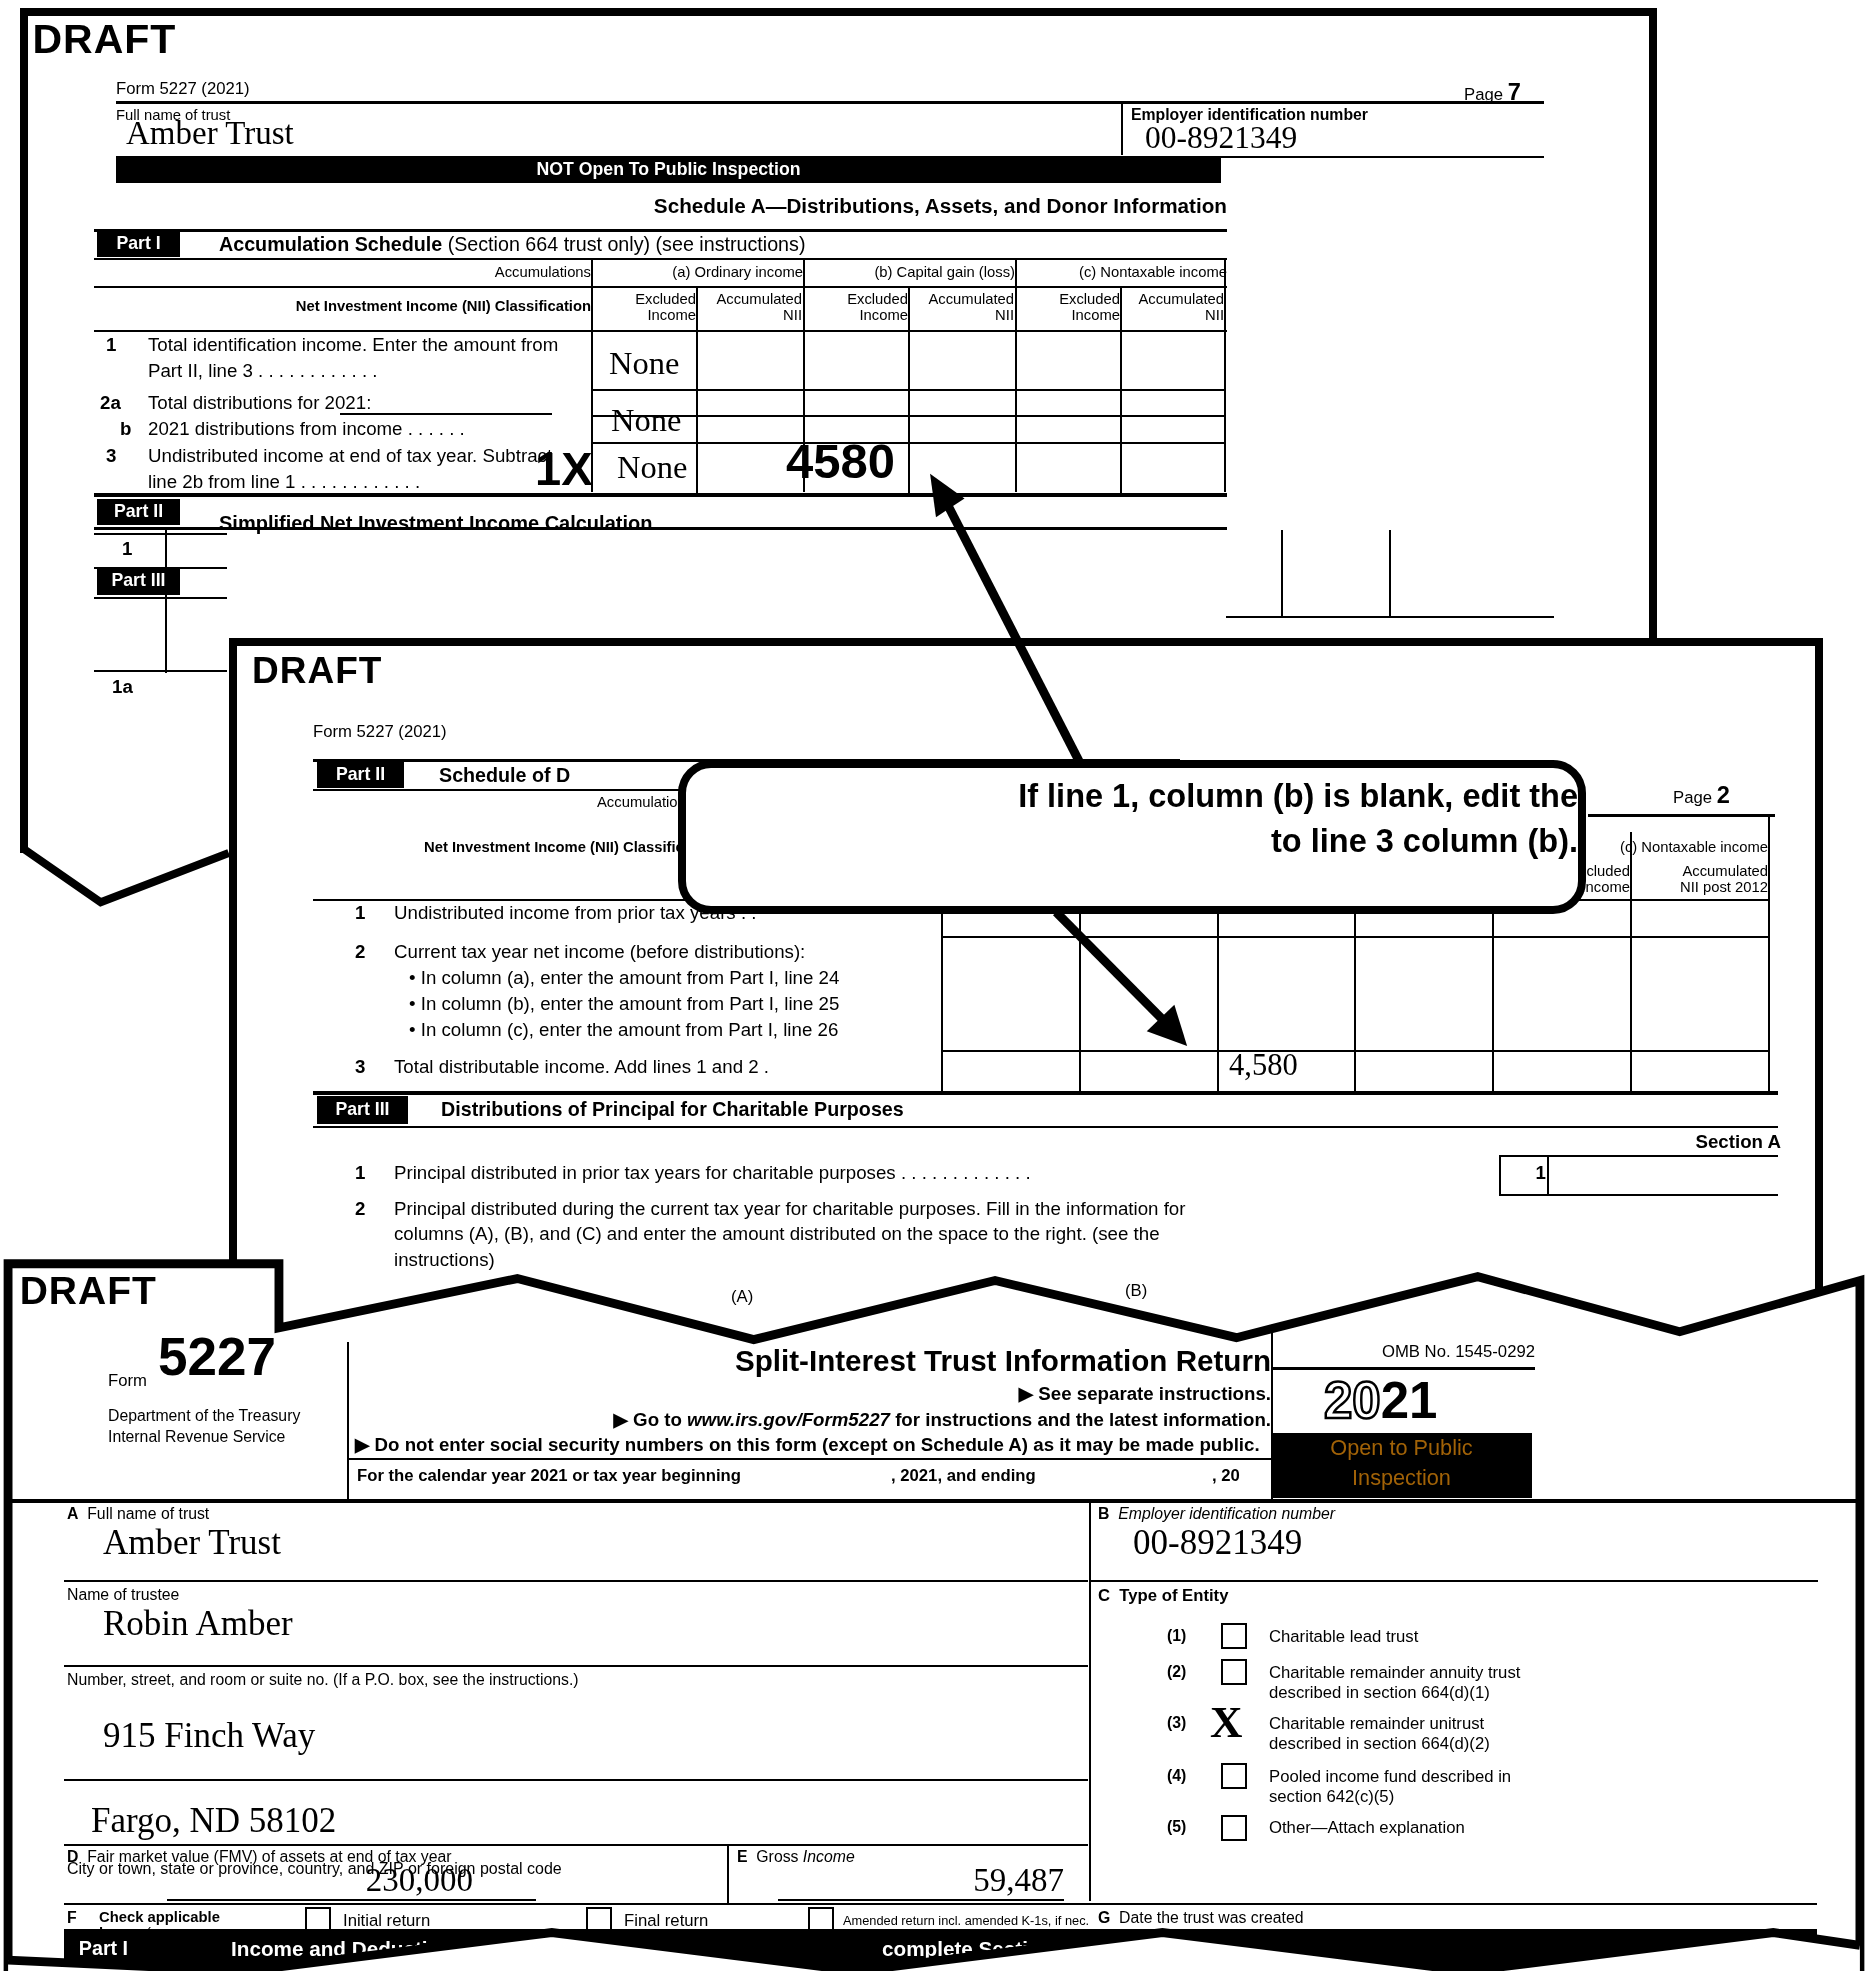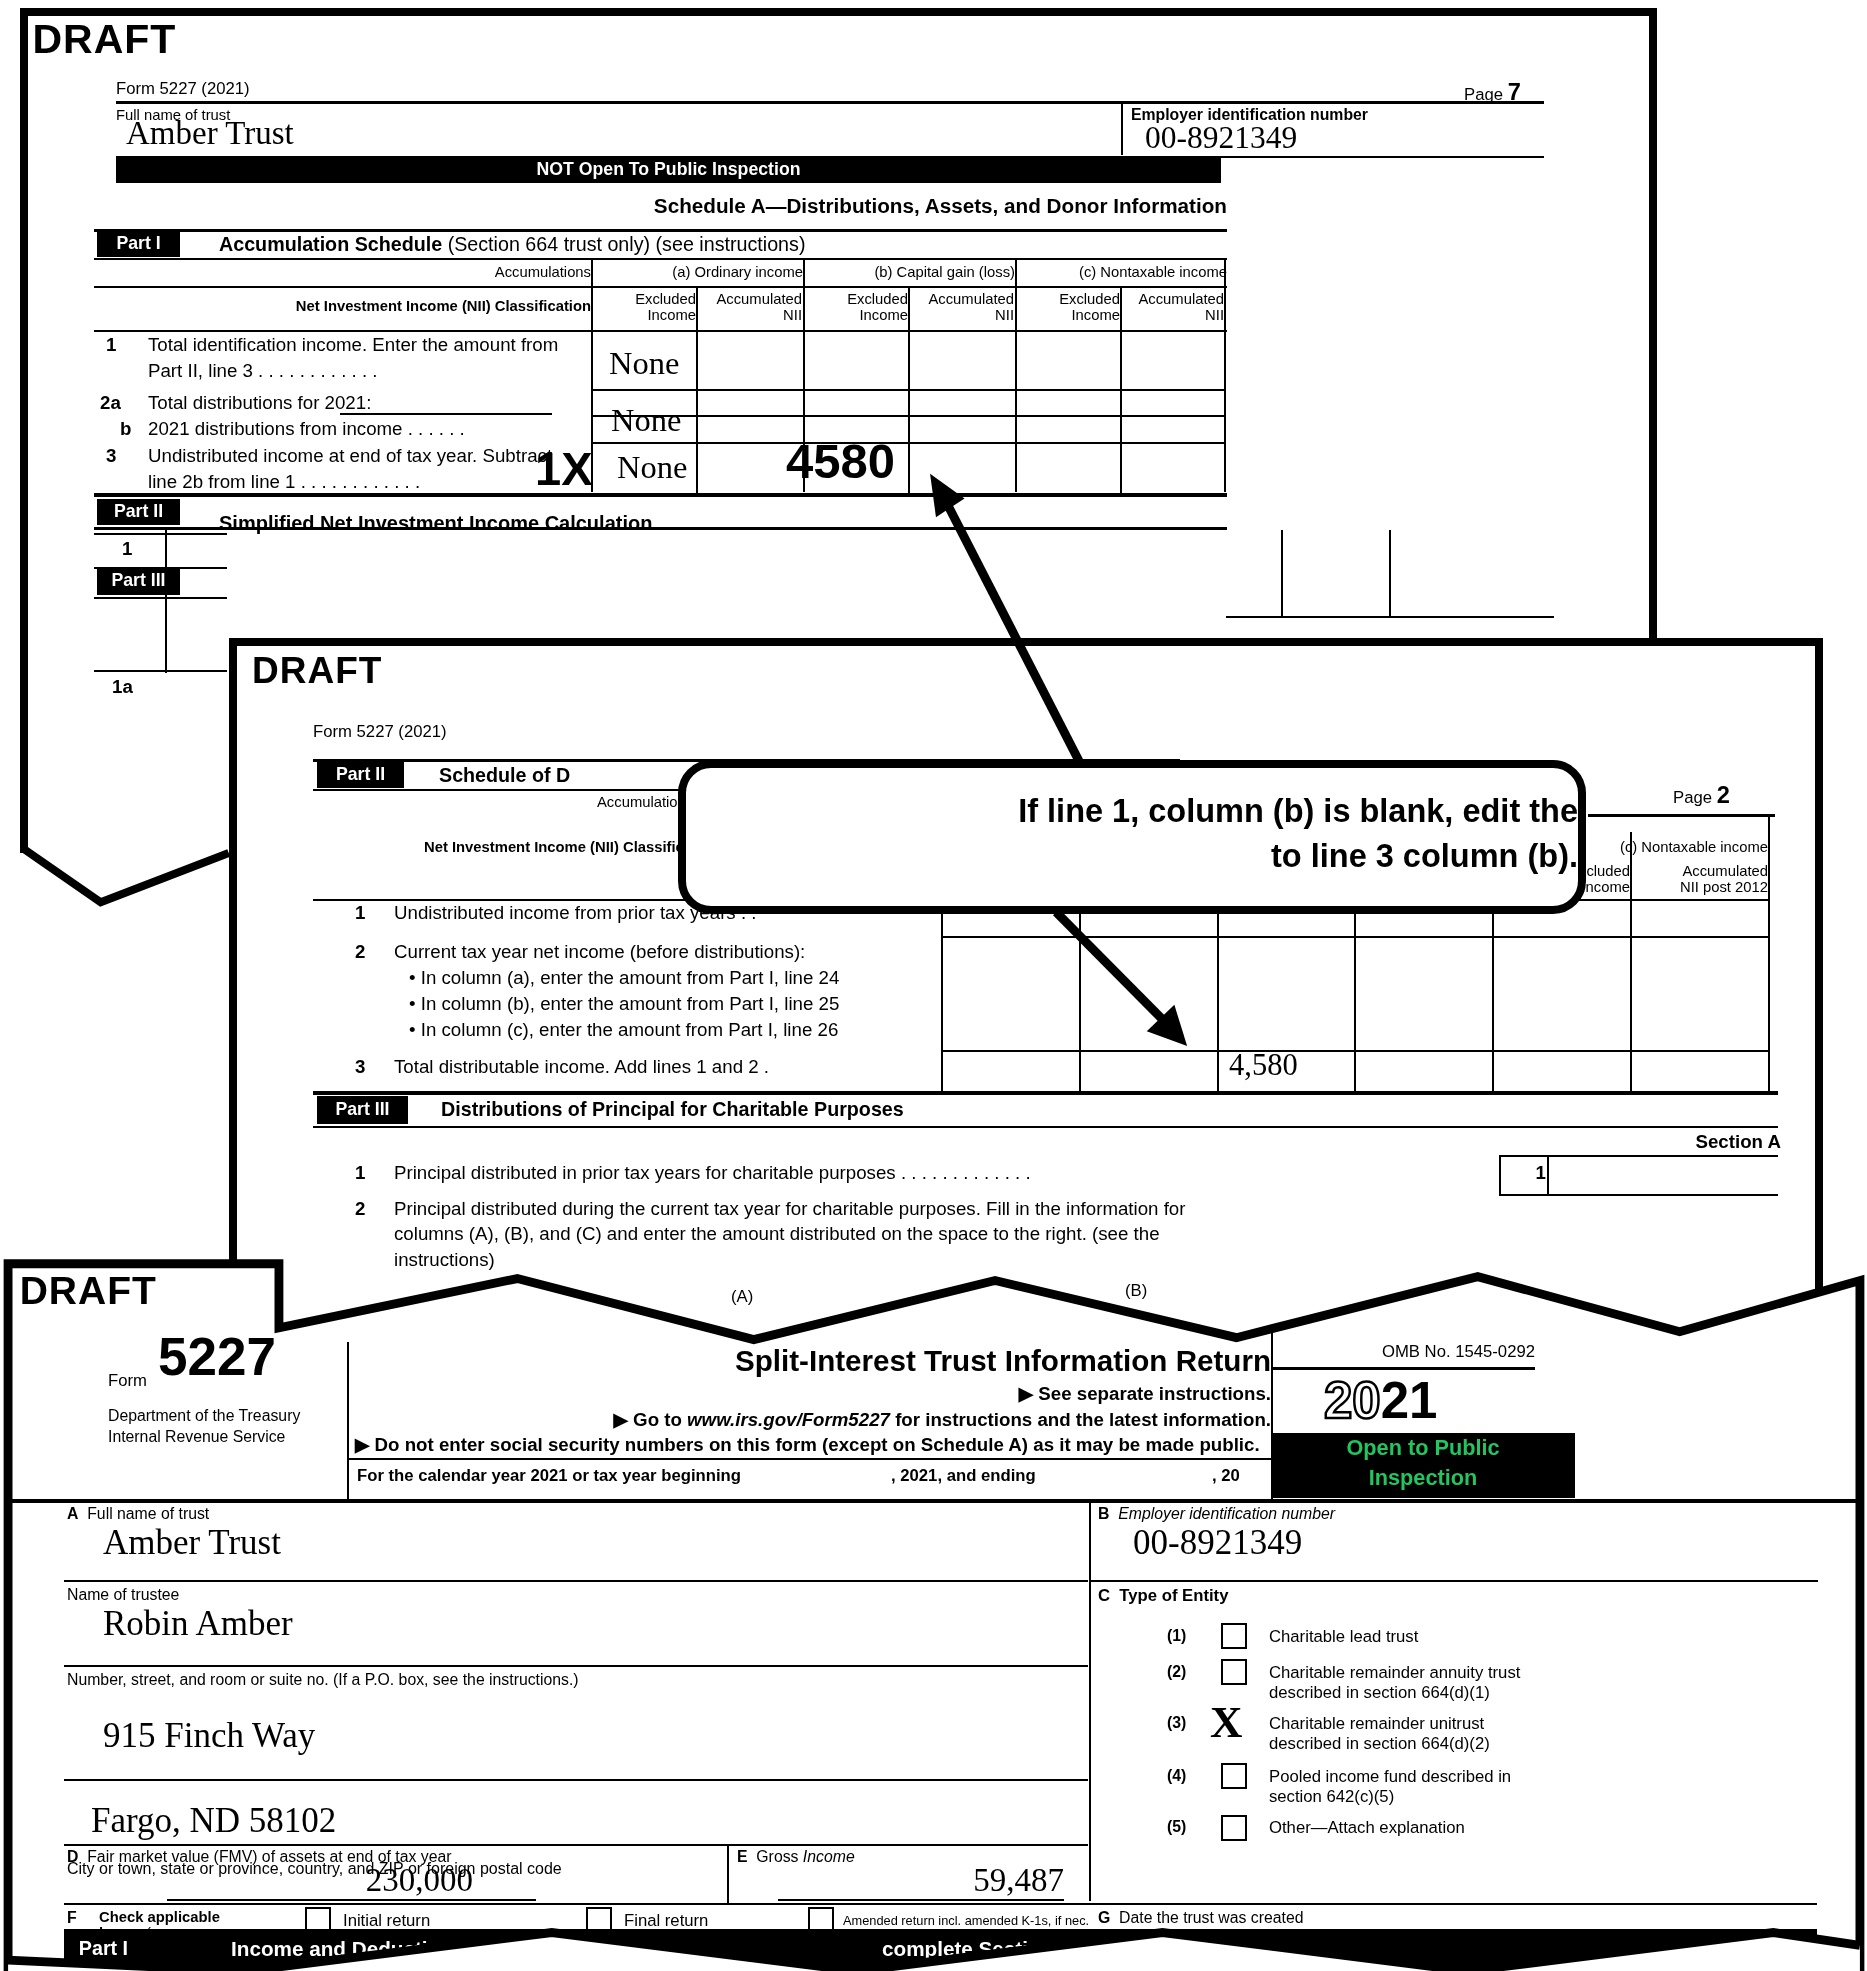--- a/index.html
+++ b/index.html
@@ -196,21 +196,21 @@
     <div class="abs" style="left:1125px;top:1281px;font-size:16.7px">(B)</div>
   </div>
 
   <svg class="layer" width="1868" height="1971" viewBox="0 0 1896 2001">
     <line x1="1098" y1="778" x2="958" y2="505" stroke="#000" stroke-width="9"></line>
     <polygon points="944,481 950,525 979,506" fill="#000"></polygon>
     <line x1="1072" y1="926" x2="1185" y2="1040" stroke="#000" stroke-width="9"></line>
     <polygon points="1205,1062 1164,1047 1192,1020" fill="#000"></polygon>
   </svg>
   <div class="abs" style="left:678px;top:760px;width:892px;height:138px;background:#fff;border:8.9px solid #000;border-radius:33px">
-    <div class="ctr b" style="font-size:32.5px;line-height:45px;padding-top:21px">
+    <div class="ctr b" style="font-size:32.5px;line-height:45px;padding-top:6px">
       <div>If line 1, column (b) is blank, edit the</div>
       <div>to line 3 column (b).</div>
     </div>
   </div>
 
   <svg class="layer" width="1868" height="1975" viewBox="0 0 1896 2005">
     <polygon points="8,1283 283,1283 283,1348 525,1298 765,1360 1010,1300 1255,1358 1500,1296 1705,1352 1888,1300 1888,2003 8,2003" fill="#fff" stroke="#000" stroke-width="9"></polygon>
   </svg>
 
   <div>
@@ -232,21 +232,21 @@
     <div class="abs b" style="left:357px;top:1466px;font-size:16.7px">For the calendar year 2021 or tax year beginning</div>
     <div class="abs b" style="left:891px;top:1466px;font-size:16.7px">, 2021, and ending</div>
     <div class="abs b" style="left:1212px;top:1466px;font-size:16.7px">, 20</div>
 
     <div class="vl" style="left:1271px;top:1332px;width:2px;height:167px"></div>
     <div class="abs ctr" style="left:1271px;top:1342px;width:264px;font-size:16.7px">OMB No. 1545-0292</div>
     <div class="hl" style="left:1271px;top:1367px;width:264px;height:3px"></div>
     <div class="abs b" style="left:1324px;top:1371px;font-size:51px">
       <span class="outline20">20</span><span>21</span>
     </div>
-    <div class="abs" style="left:1271px;top:1433px;width:304px;height:65px;background:#000;color:#22c55e;text-align:center;font-weight:bold;font-size:21.7px;line-height:29.6px">
+    <div class="abs" style="left:1271px;top:1433px;width:261px;height:65px;background:#000;color:#a16207;text-align:center;font-weight:normal;font-size:21.7px;line-height:29.6px">
       <div>Open to Public</div>
         <div>Inspection</div>
     </div>
 
     <div class="hl" style="left:9.9px;top:1499px;width:1848px;height:3.9px"></div>
     <div class="vl" style="left:1089px;top:1499px;width:2px;height:402px"></div>
 
     <div class="abs" style="left:67px;top:1505px;font-size:15.8px">
       <span class="b">A</span>&nbsp;&nbsp;<span>Full name of trust</span>
     </div>

